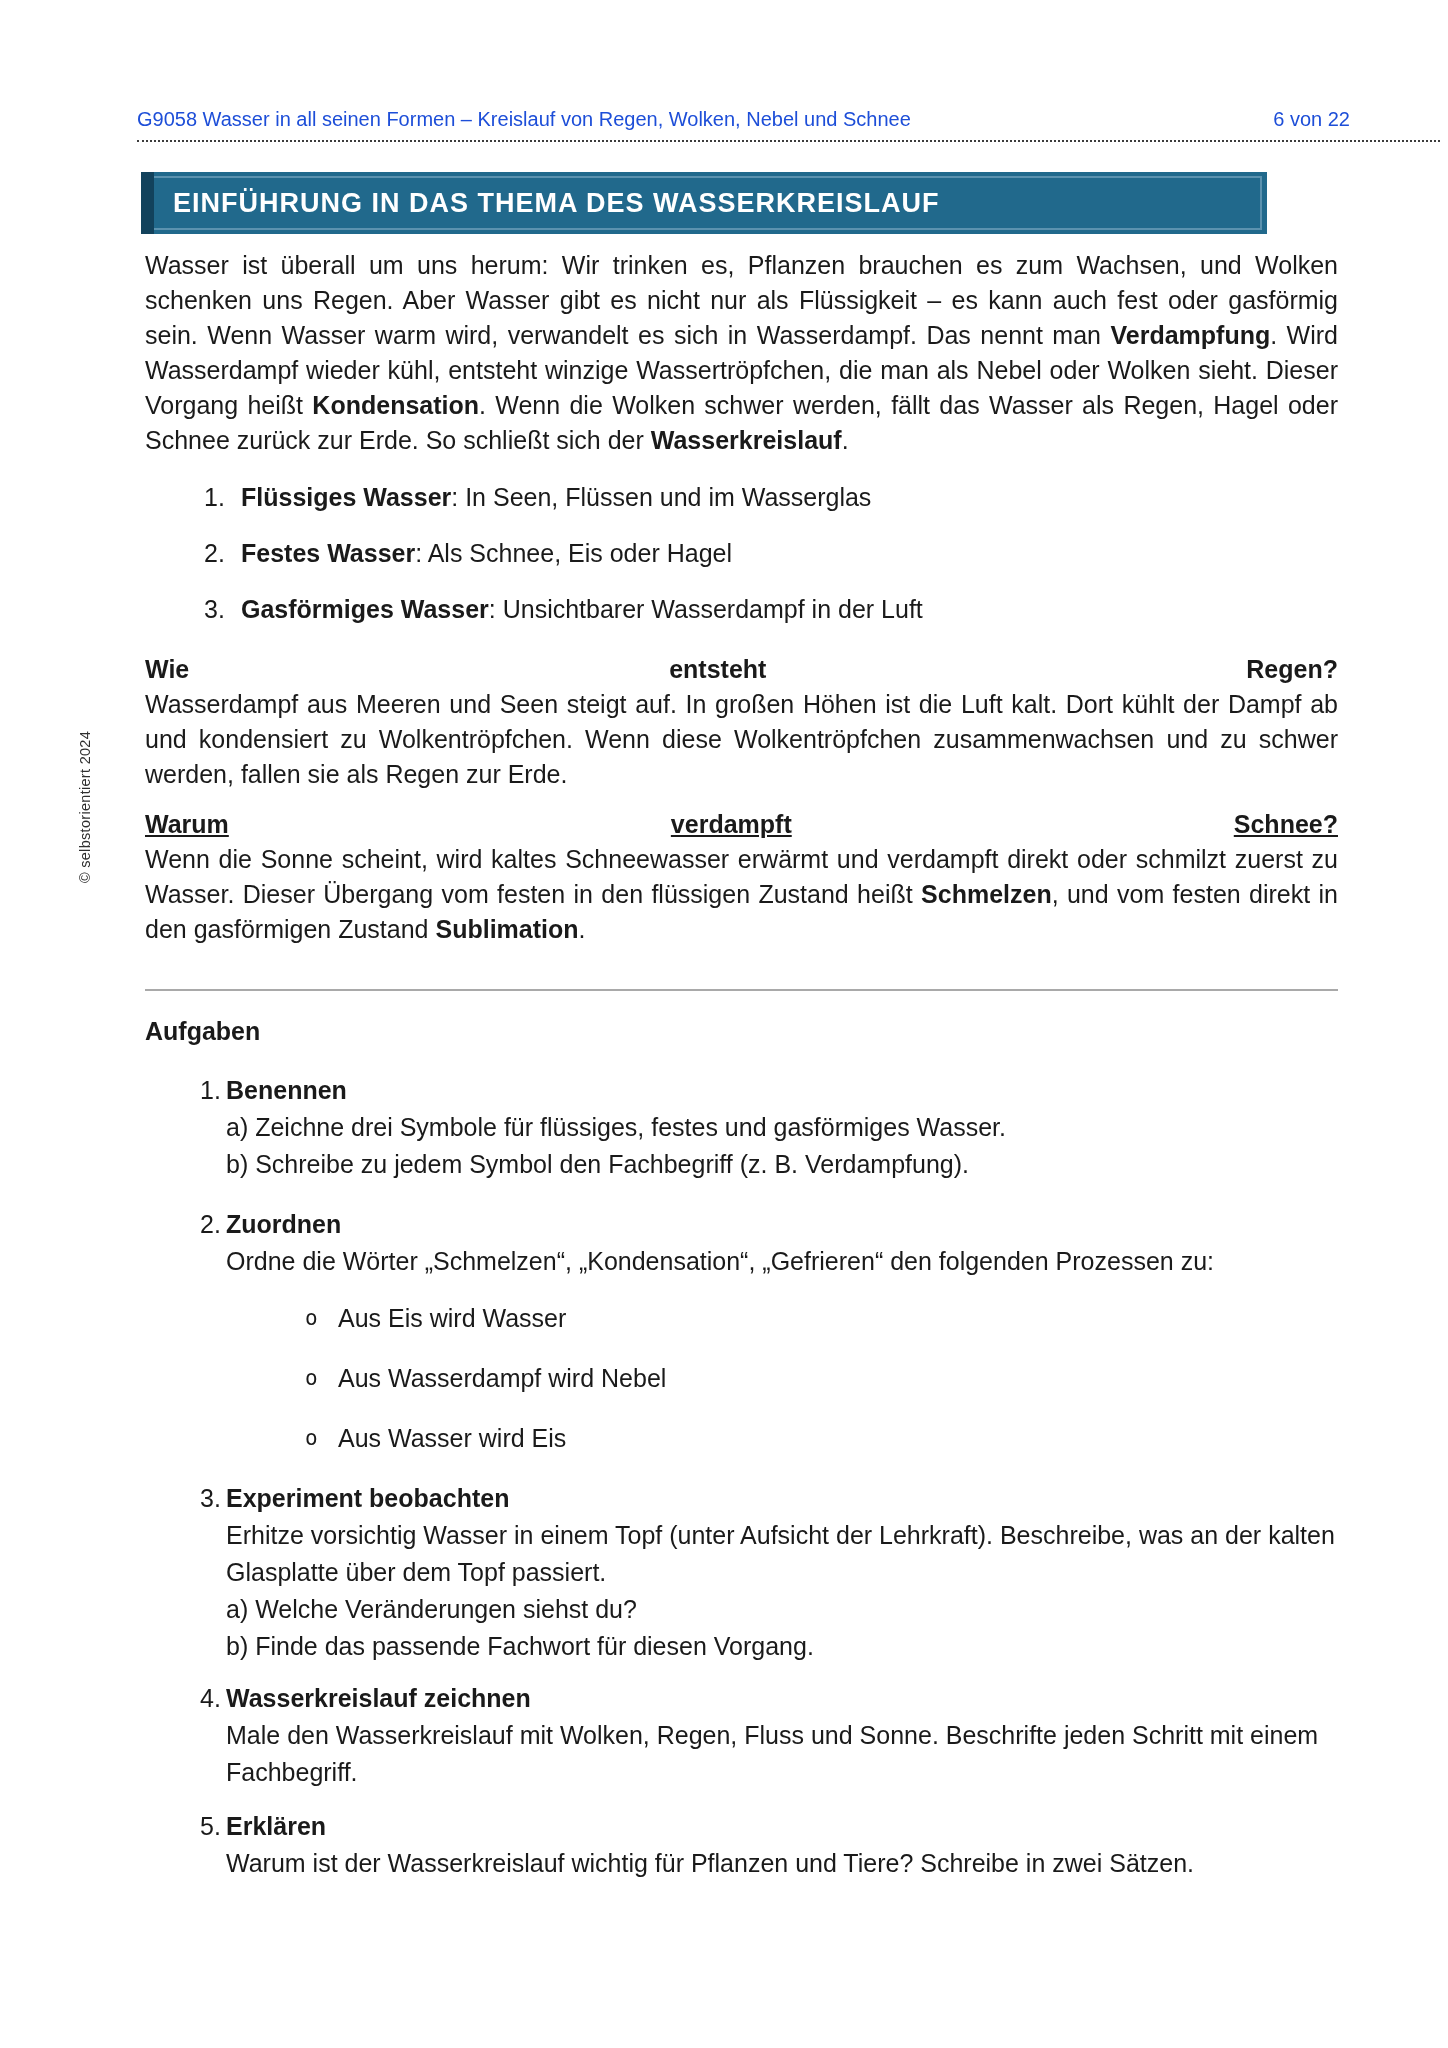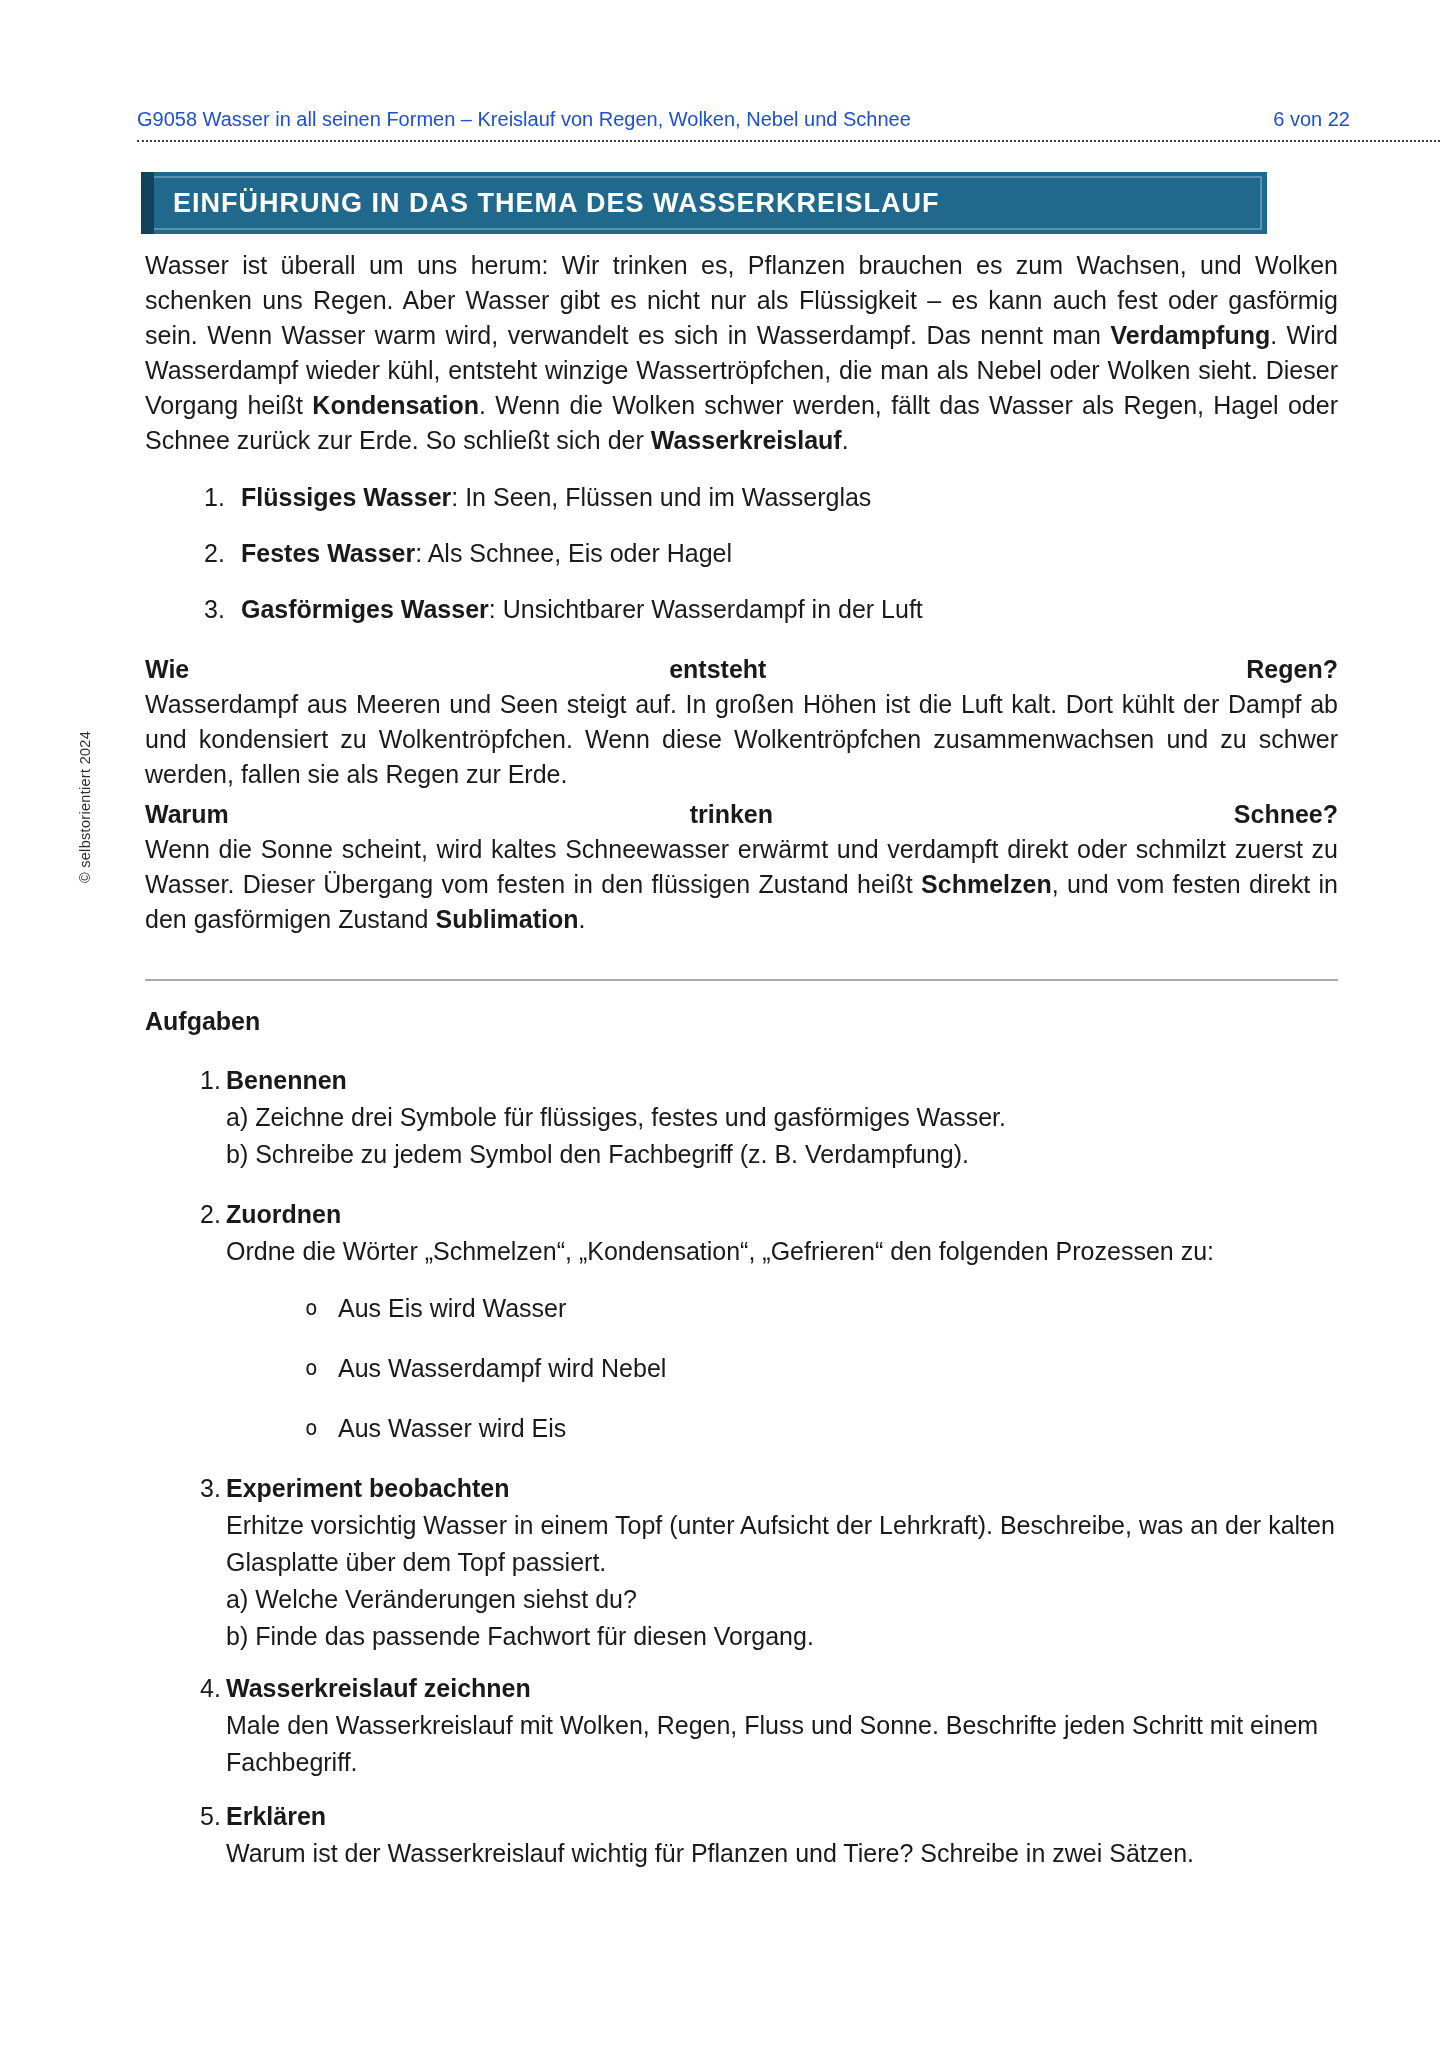--- a/index.html
+++ b/index.html
@@ -31,21 +31,21 @@
   .content{position:absolute;left:145px;top:240px;width:1193px;
         font-size:25px;line-height:35px;}
   .para{margin:0;text-align:justify;}
   .intro{margin-top:8px;}
 
   .states{margin-top:22px;}
   .state-item{display:flex;margin-bottom:21px;}
   .li-num{flex:none;width:37px;margin-left:59px;}
 
   .qa-heading{display:flex;justify-content:space-between;font-weight:bold;margin-top:25px;}
-  .qa-heading.second{margin-top:5px;}
+  .qa-heading.second{margin-top:15px;text-decoration:underline;}
 
   .divider{margin-top:42px;height:0;border-top:2px solid #a9a9a9;}
 
   .tasks-heading{margin-top:23px;font-weight:bold;}
 
   .task{margin-top:23px;line-height:37px;}
   .task.t4{margin-top:15px;}
   .task.t5{margin-top:17px;}
   .task-title-row{display:flex;}
   .t-num{flex:none;width:26px;margin-left:55px;}
@@ -95,21 +95,21 @@
 
     <div class="qa-heading">
       <b>Wie</b>
       <b>entsteht</b>
       <b>Regen?</b>
     </div>
     <p class="para">Wasserdampf aus Meeren und Seen steigt auf. In großen Höhen ist die Luft kalt. Dort kühlt der Dampf ab und kondensiert zu Wolkentröpfchen. Wenn diese Wolkentröpfchen zusammenwachsen und zu schwer werden, fallen sie als Regen zur Erde.</p>
 
     <div class="qa-heading second">
       <b>Warum</b>
-      <b>trinken</b>
+      <b>verdampft</b>
       <b>Schnee?</b>
     </div>
     <p class="para"><span>Wenn die Sonne scheint, wird kaltes Schneewasser erwärmt und verdampft direkt oder schmilzt zuerst zu Wasser. Dieser Übergang vom festen in den flüssigen Zustand heißt </span><b>Schmelzen</b><span>, und vom festen direkt in den gasförmigen Zustand </span><b>Sublimation</b><span>.</span></p>
 
     <div class="divider"></div>
 
     <div class="tasks-heading">Aufgaben</div>
 
     <div class="task t1">
       <div class="task-title-row">

